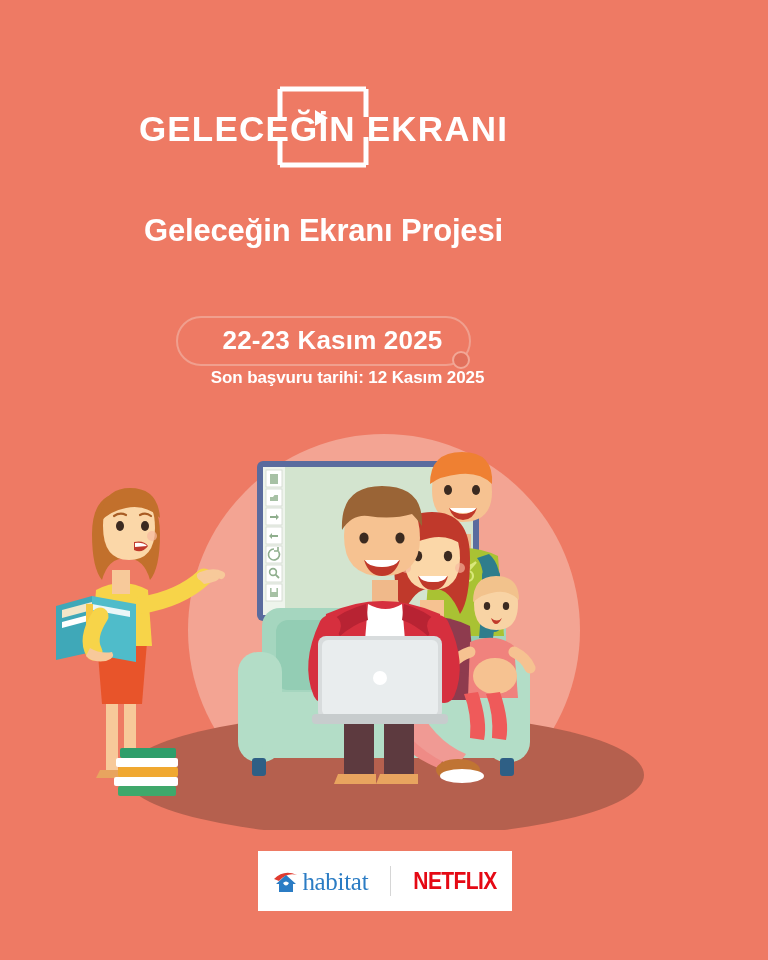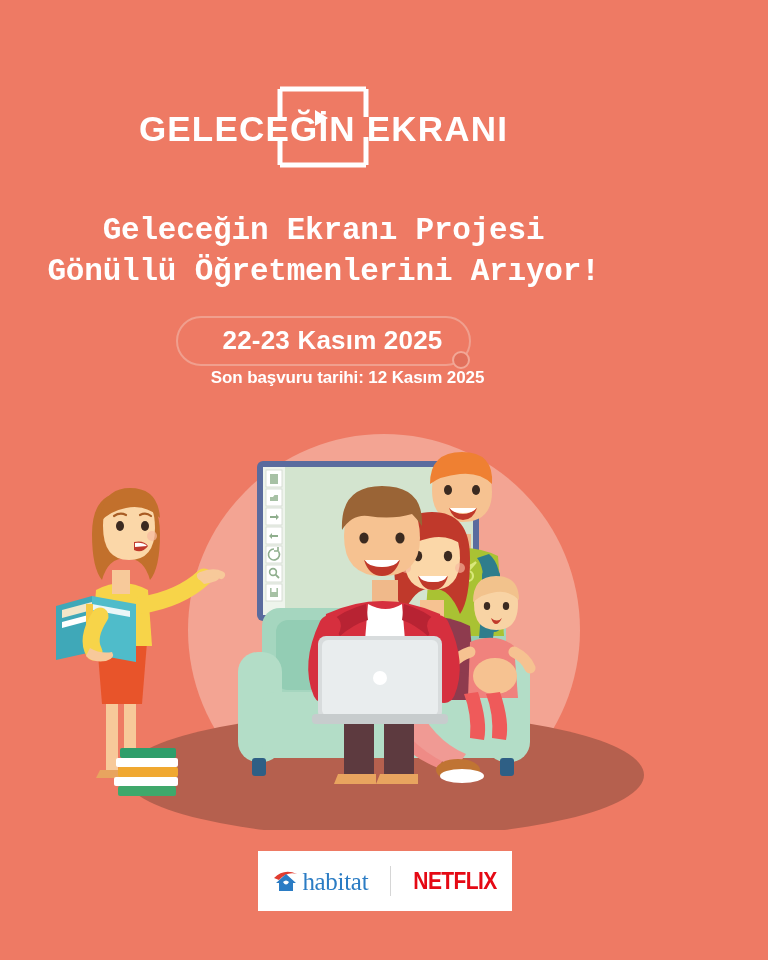--- a/index.html
+++ b/index.html
@@ -32,21 +32,20 @@
     width:0;height:0;border-left:13px solid #ffffff;
     border-top:8px solid transparent;border-bottom:8px solid transparent;
   }
 
   
   .headline{
     position:absolute;left:0;right:0;top:210px;
     text-align:center;color:#ffffff;
     font-size:31px;font-weight:700;line-height:1.33;
     letter-spacing:-0.2px;
-    font-family:Liberation Mono, monospace;
   }
   .headline .l2{display:block;}
 
   
   .badge-row{position:absolute;left:0;right:0;top:316px;display:flex;justify-content:center;}
   .badge{
     position:relative;
     border:2px solid #f09f8e;border-radius:25px;
     padding:7px 26px 8px 44px;
     color:#ffffff;font-size:26px;font-weight:700;line-height:1.2;
@@ -64,21 +63,21 @@
   }
 
   
   .illo{position:absolute;left:0;top:430px;width:768px;height:400px;}
 
   
   .partners{
     position:absolute;left:258px;top:851px;width:254px;height:60px;
     background:#ffffff;display:flex;align-items:center;justify-content:center;gap:0;
   }
-  .habitat{display:flex;align-items:center;gap:3px;padding-right:22px;}
+  .habitat{display:flex;align-items:flex-end;gap:3px;padding-right:22px;}
   .habitat-word{
     color:#2b7cc4;font-family:"Liberation Serif", serif;
     font-size:25px;line-height:1;letter-spacing:-0.3px;
   }
   .divider{width:1px;height:30px;background:#d6d6d6;}
   .netflix{
     padding-left:22px;color:#e50914;font-size:21px;font-weight:700;
     letter-spacing:-0.6px;font-family:"Liberation Sans", sans-serif;
     transform:scaleY(1.12);
   }
@@ -100,21 +99,20 @@
           <path d="M91 51 V79"></path>
         </g>
       </svg>
       <span class="logo-play"></span>
       <span class="logo-text">GELECEĞİN EKRANI</span>
     </div>
   </div>
 
   <div class="headline">
     <span>Geleceğin Ekranı Projesi</span>
-    <span class="l2">Gönüllü Öğretmenlerini Arıyor!</span>
   </div>
 
   <div class="badge-row">
     <div class="badge">
       <span>22-23 Kasım 2025</span>
       <span class="badge-dot"></span>
     </div>
   </div>
 
   <div class="deadline">Son başvuru tarihi: 12 Kasım 2025</div>

